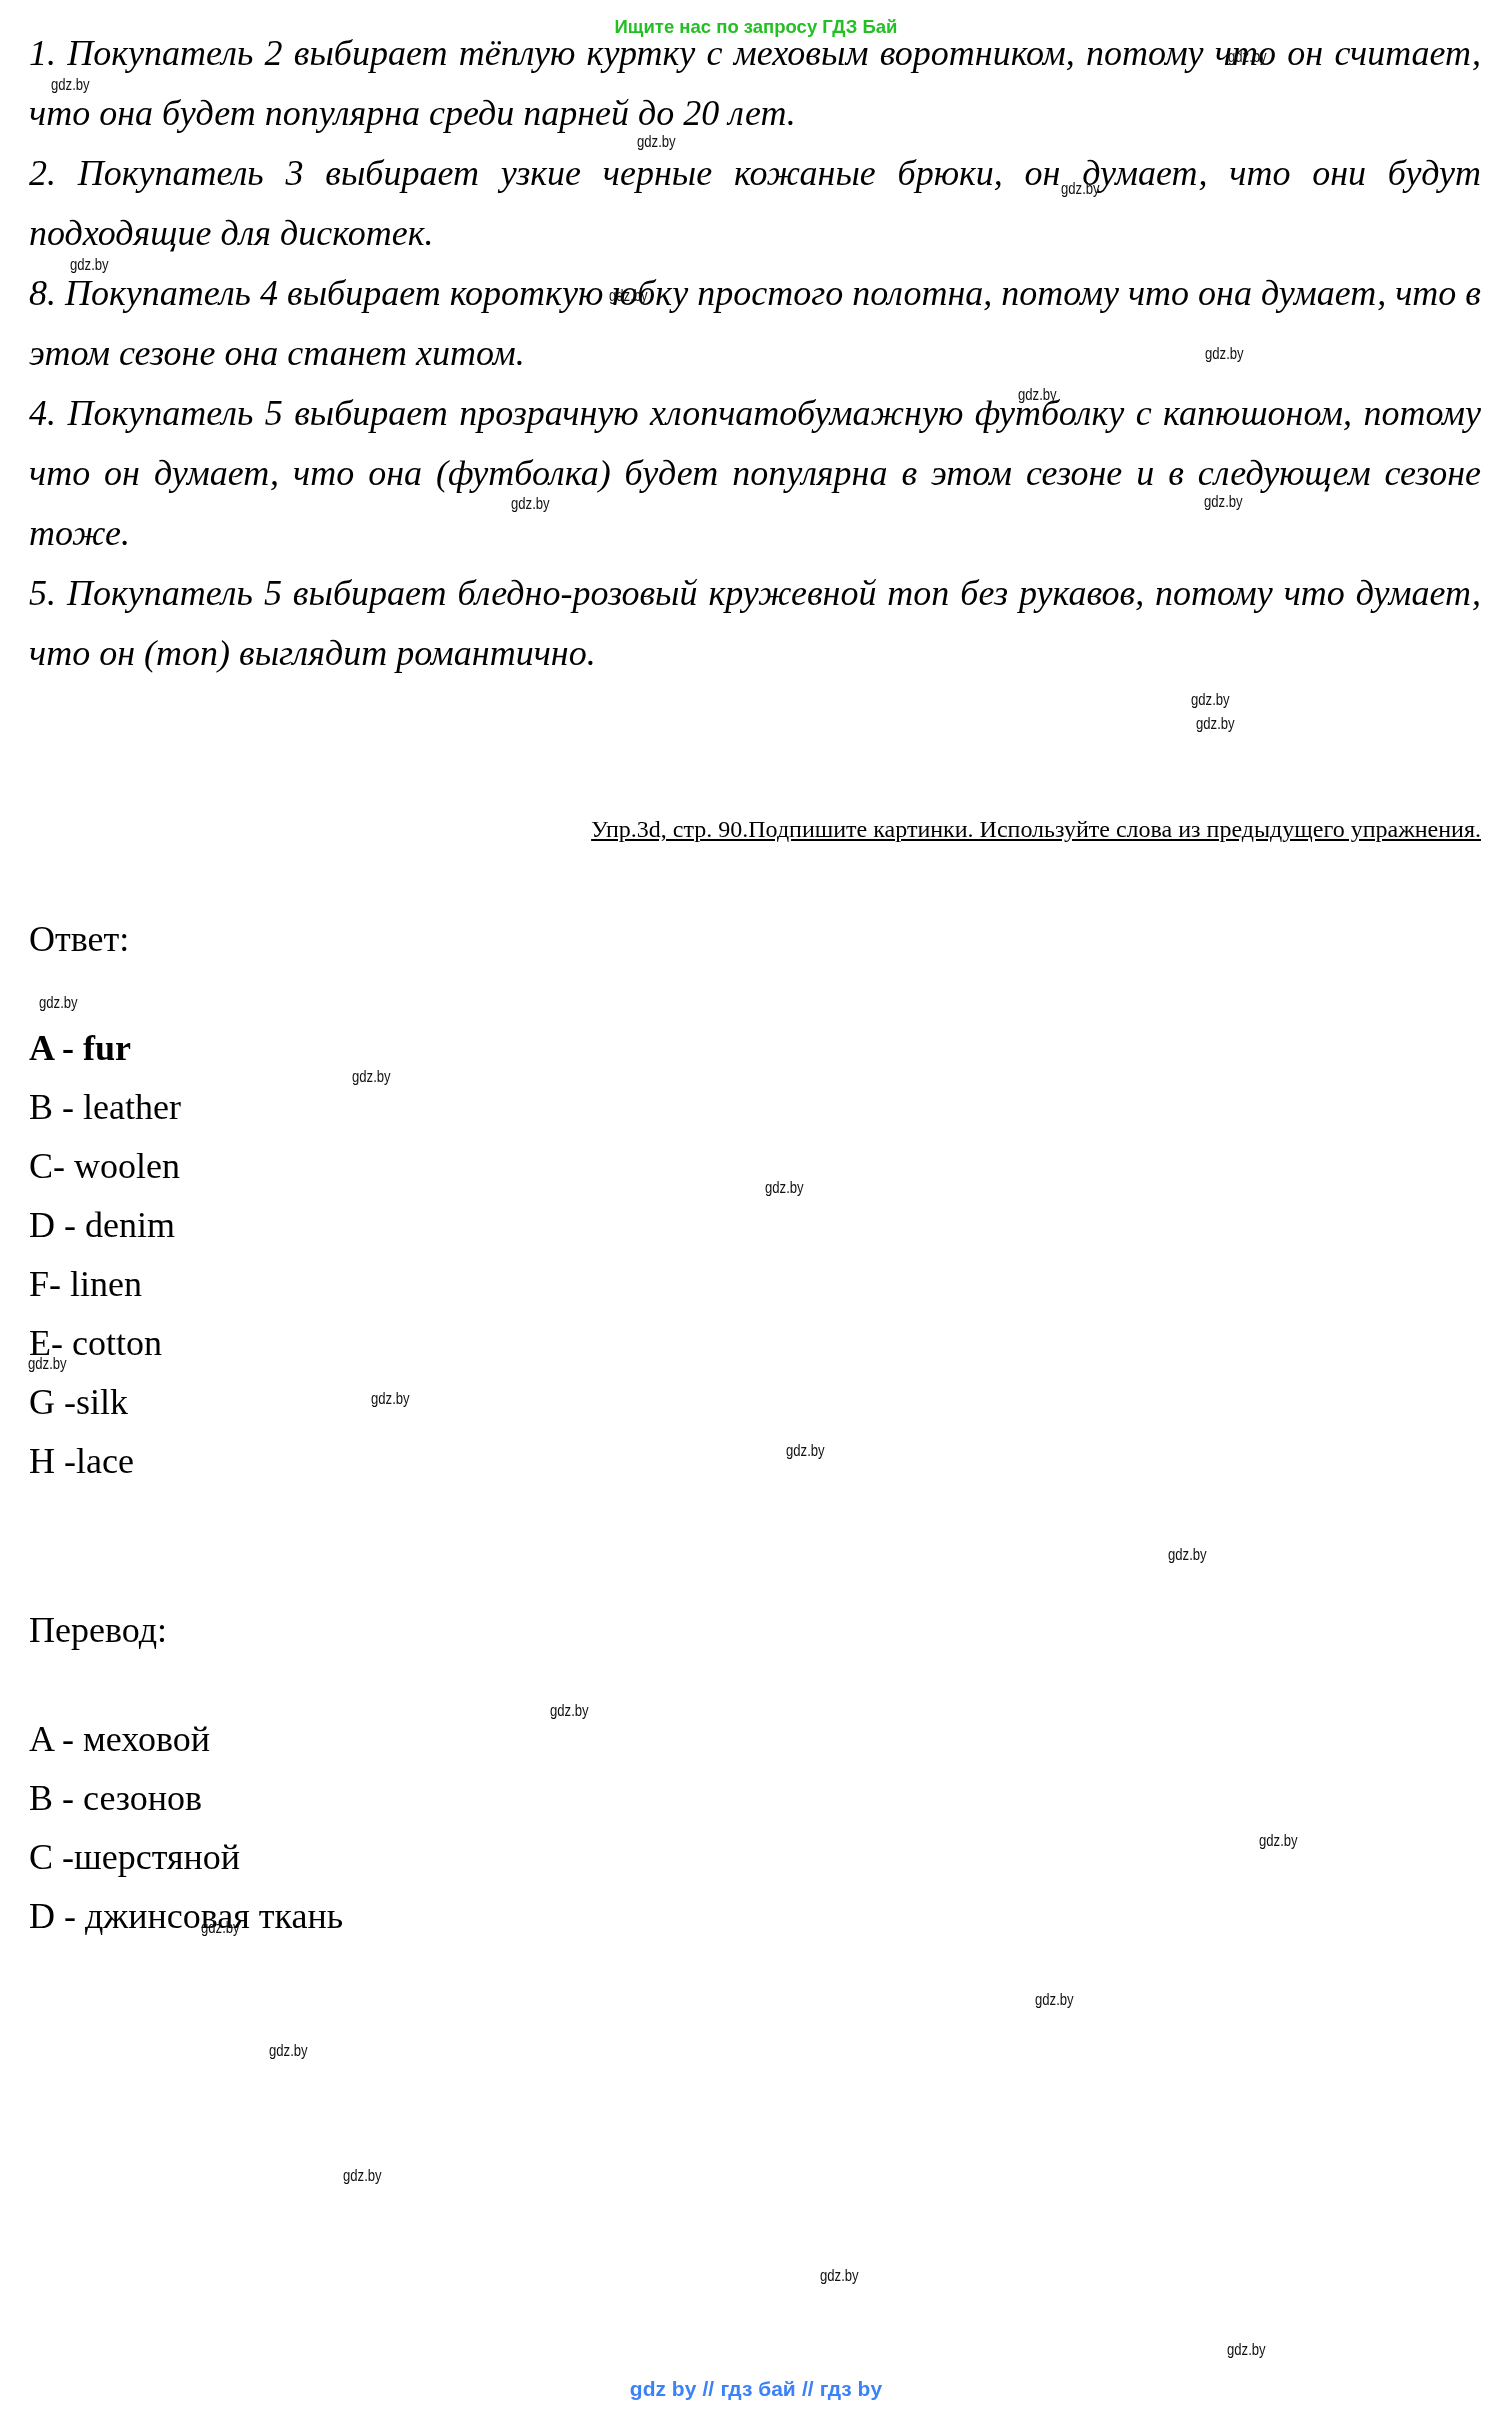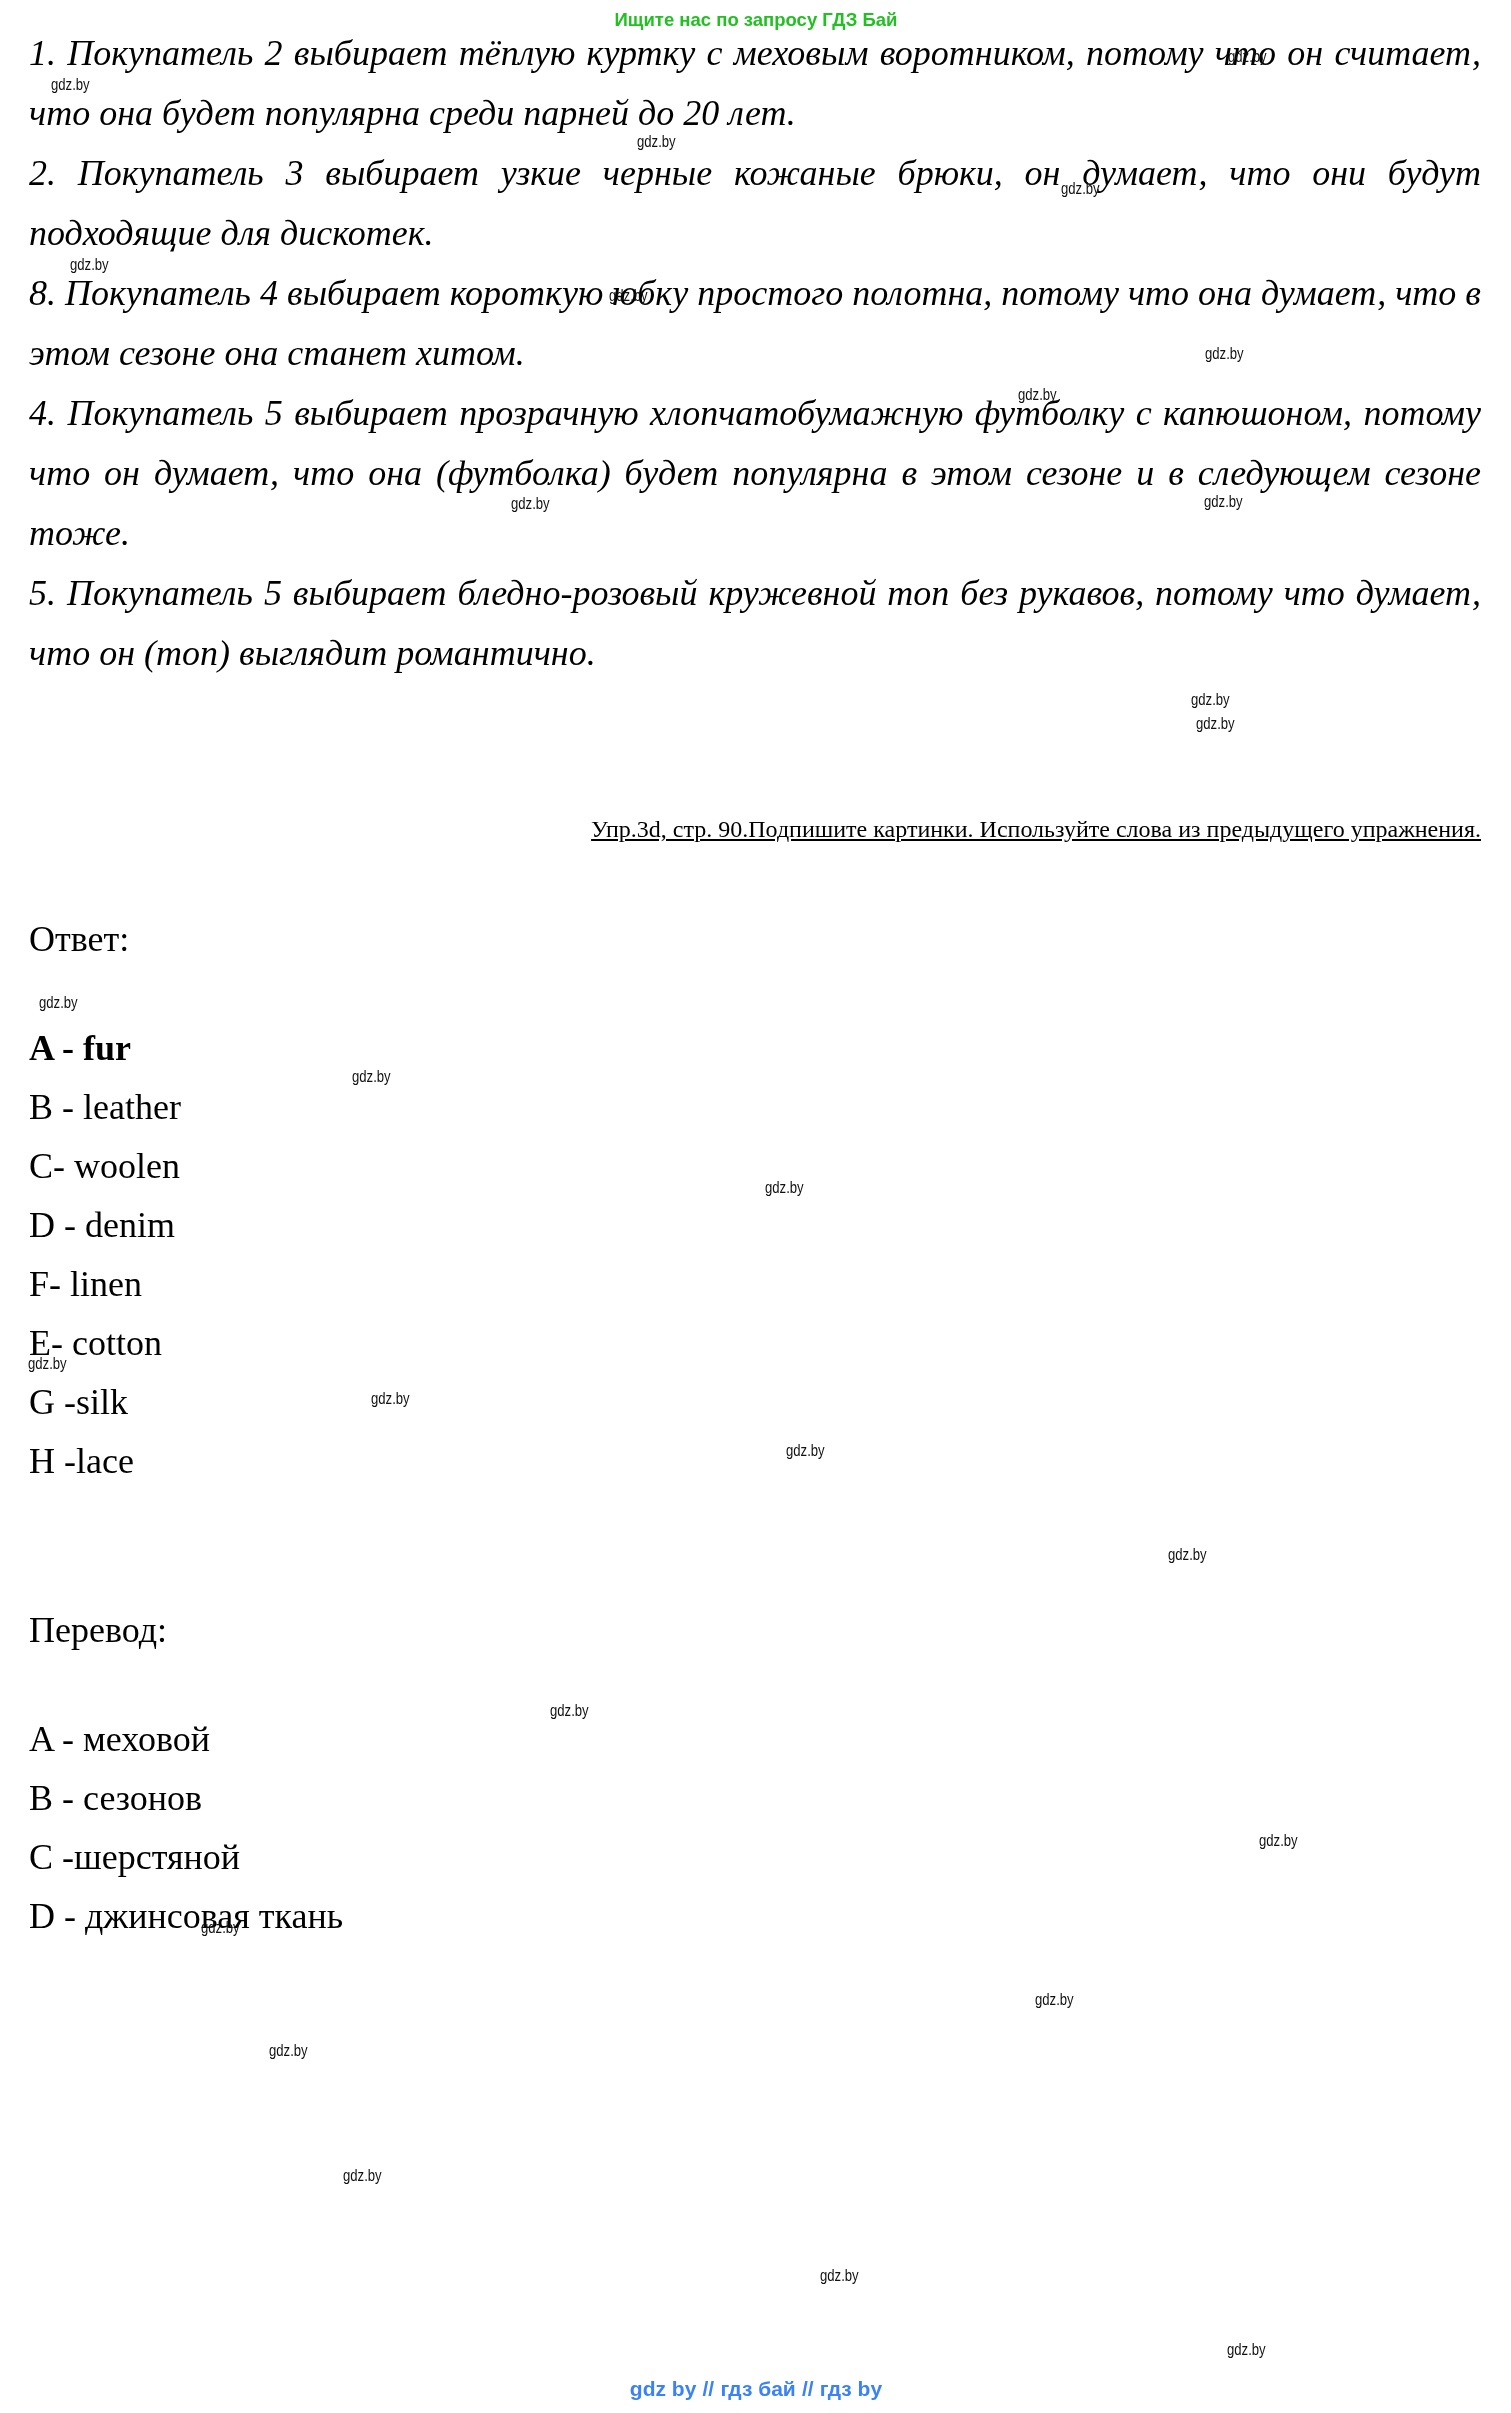--- a/index.html
+++ b/index.html
@@ -12,21 +12,21 @@
     height: 2413px;
     position: relative;
     overflow: hidden;
     font-family: "Liberation Serif", "DejaVu Serif", serif;
     color: #000000;
   }
 
   
   .promo-bar {
     position: absolute;
-    top: 9px;
+    top: 16px;
     left: 0;
     width: 1512px;
     text-align: center;
     font-family: "Liberation Sans", sans-serif;
     font-weight: bold;
     font-size: 18.5px;
     color: #22c022;
     letter-spacing: 0px;
     white-space: nowrap;
   }

